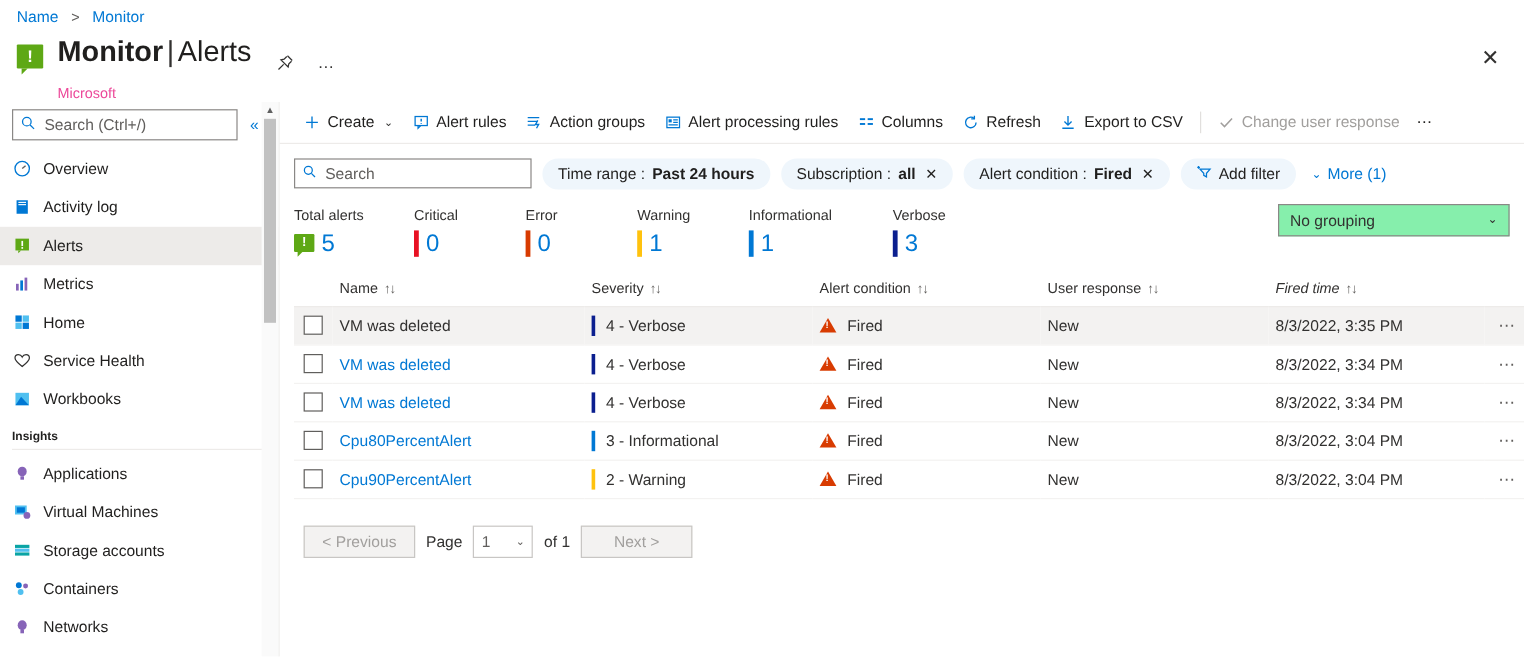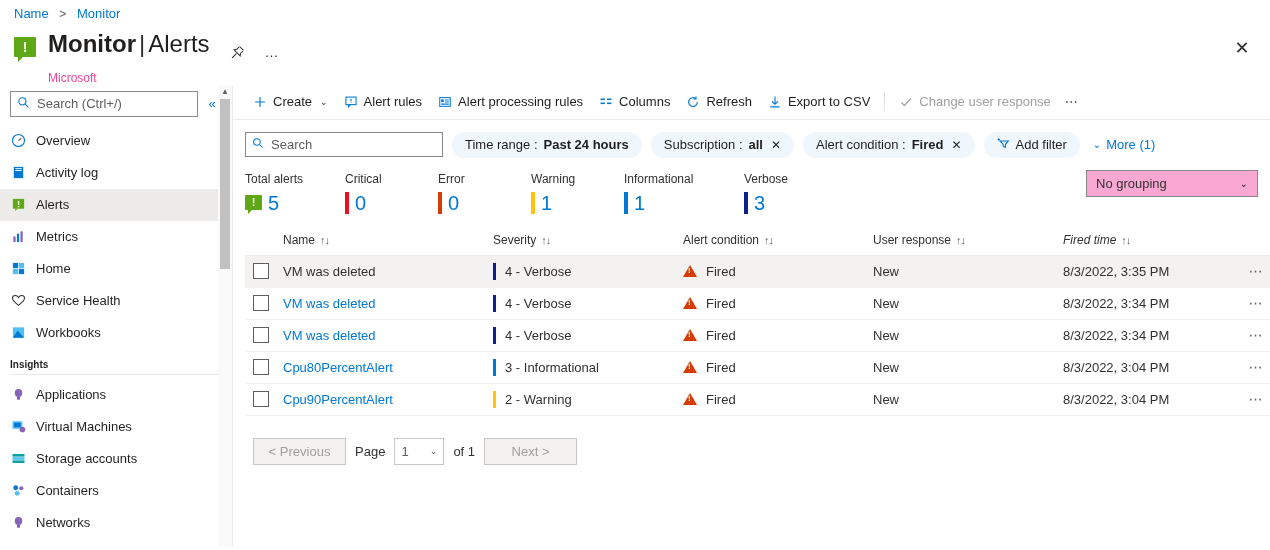--- a/index.html
+++ b/index.html
@@ -113,22 +113,22 @@
   .sev-bar { width:4px; height:22px; flex:none; }
   .sum-val { font-size:20px; color:#0078d4; line-height:1; }
   .total-ico { width:17px; height:15px; flex:none; position:relative; }
   .total-glyph {
     width:17px; height:15px; background:#5ea815; border-radius:1px; color:#fff;
     display:flex; align-items:center; justify-content:center; font-size:11px; font-weight:bold; line-height:1;
   }
   .total-glyph:after { content:""; position:absolute; bottom:-4px; left:3px;
     border-left:4px solid #5ea815; border-bottom:4px solid transparent; }
   .grouping {
-    position:absolute; right:12px; top:12px; width:172px; height:27px;
-    border:1px solid #8a8886; background:#f9a8d4; display:flex; align-items:center;
+    position:absolute; right:12px; top:12px; width:193px; height:27px;
+    border:1px solid #8a8886; background:#86efac; display:flex; align-items:center;
     justify-content:space-between; padding:0 9px; font-size:13px; color:#323130; cursor:pointer;
   }
   .grouping .chev { font-size:10px; color:#323130; }
 
   
   .table-wrap { margin-top:14px; padding:0 12px; }
   table { width:100%; border-collapse:collapse; table-layout:fixed; }
   thead th {
     text-align:left; font-size:12px; font-weight:400; color:#323130;
     padding:4px 6px 8px 6px; border-bottom:1px solid #edebe9; white-space:nowrap;
@@ -362,20 +362,31 @@
       </div>
       <div class="cmd">
         <span class="ci">
           <svg width="14" height="14" viewBox="0 0 16 16" fill="none" stroke="#0078d4" stroke-width="1.2">
               <rect x="2.2" y="2.4" width="11.6" height="8.6"></rect>
               <path d="M5 11 L5 13.6 L7.6 11"></path>
               <path d="M8 4.6 V7.2 M8 8.6 V9.2" stroke-width="1.4"></path>
             </svg>
         </span>
         <span>Alert rules</span>
+      </div>
+      <div class="cmd">
+        <span class="ci">
+          <svg width="14" height="14" viewBox="0 0 16 16" fill="none" stroke="#0078d4" stroke-width="1.2">
+              <path d="M2 3.4 H13"></path>
+              <path d="M2 7 H11"></path>
+              <path d="M2 10.6 H9"></path>
+              <path d="M11.6 6 L9.4 10 H12.4 L10.4 13.6" stroke-width="1.3"></path>
+            </svg>
+        </span>
+        <span>Action groups</span>
       </div>
       <div class="cmd">
         <span class="ci">
           <svg width="14" height="14" viewBox="0 0 16 16" fill="none" stroke="#0078d4" stroke-width="1.2">
               <rect x="2" y="3" width="12" height="10"></rect>
               <rect x="3.6" y="5" width="3" height="3" fill="#0078d4" stroke="none"></rect>
               <path d="M8 5.6 H12.4 M8 8 H12.4 M3.6 10.4 H12.4"></path>
             </svg>
         </span>
         <span>Alert processing rules</span>

